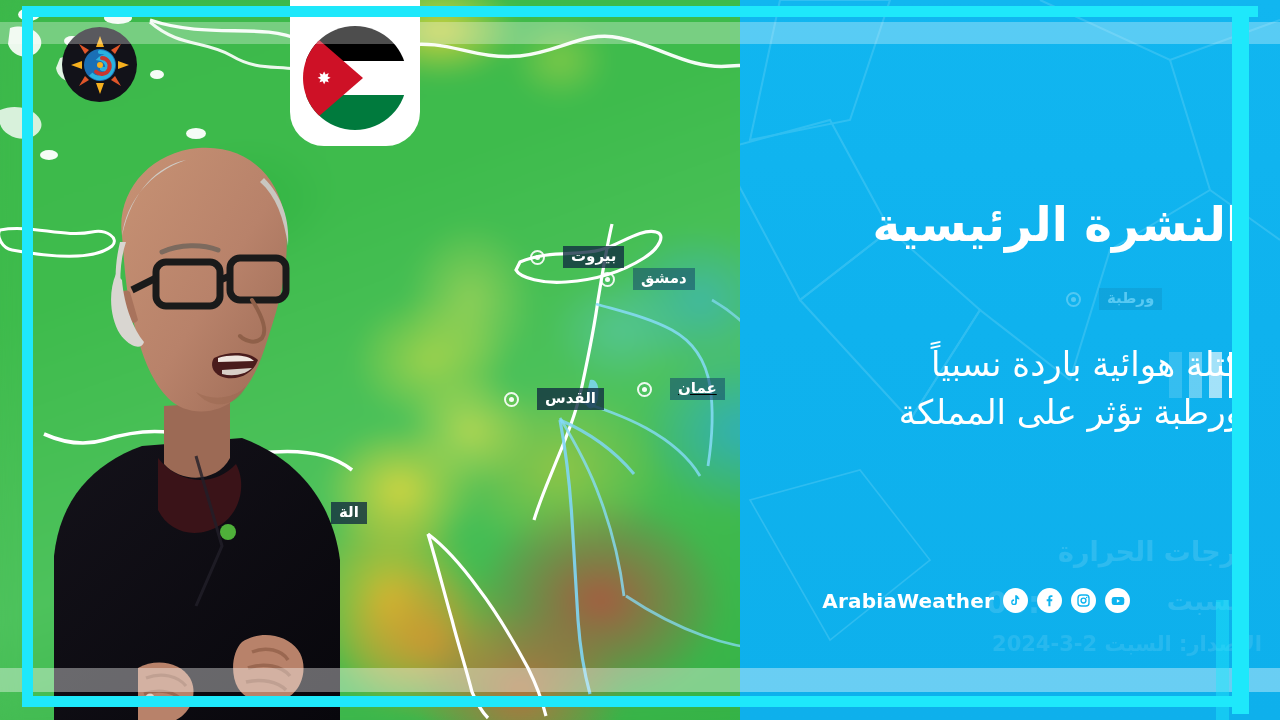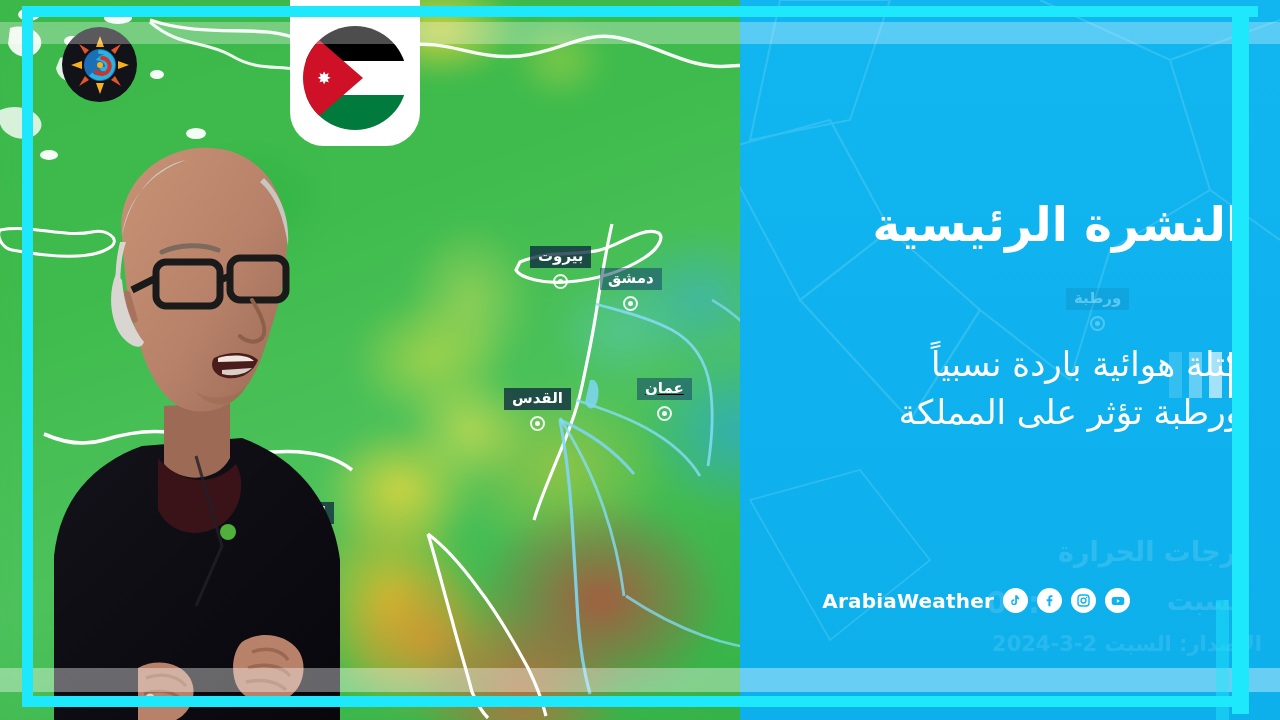--- a/index.html
+++ b/index.html
@@ -127,22 +127,22 @@
 
   
   #logo{
     position:absolute; left:62px; top:27px; width:75px; height:75px;
     border-radius:50%; background:#121219;
     display:flex; align-items:center; justify-content:center;
   }
 
   
   .city{
-    position:absolute; display:flex; align-items:center; gap:6px;
-    direction:rtl; white-space:nowrap;flex-direction:column;
+    position:absolute; display:flex; align-items:center; gap:18px;
+    direction:rtl; white-space:nowrap;
   }
   .city .tag{
     background:rgba(16,44,64,.78); color:#ffffff;
     font-size:15px; font-weight:700; padding:3px 8px 4px; line-height:1;
   }
   .city .tag.light{ background:rgba(20,70,104,.55); }
   .city .dot{
     width:15px; height:15px; border-radius:50%;
     border:2px solid rgba(255,255,255,.9); position:relative;
   }

